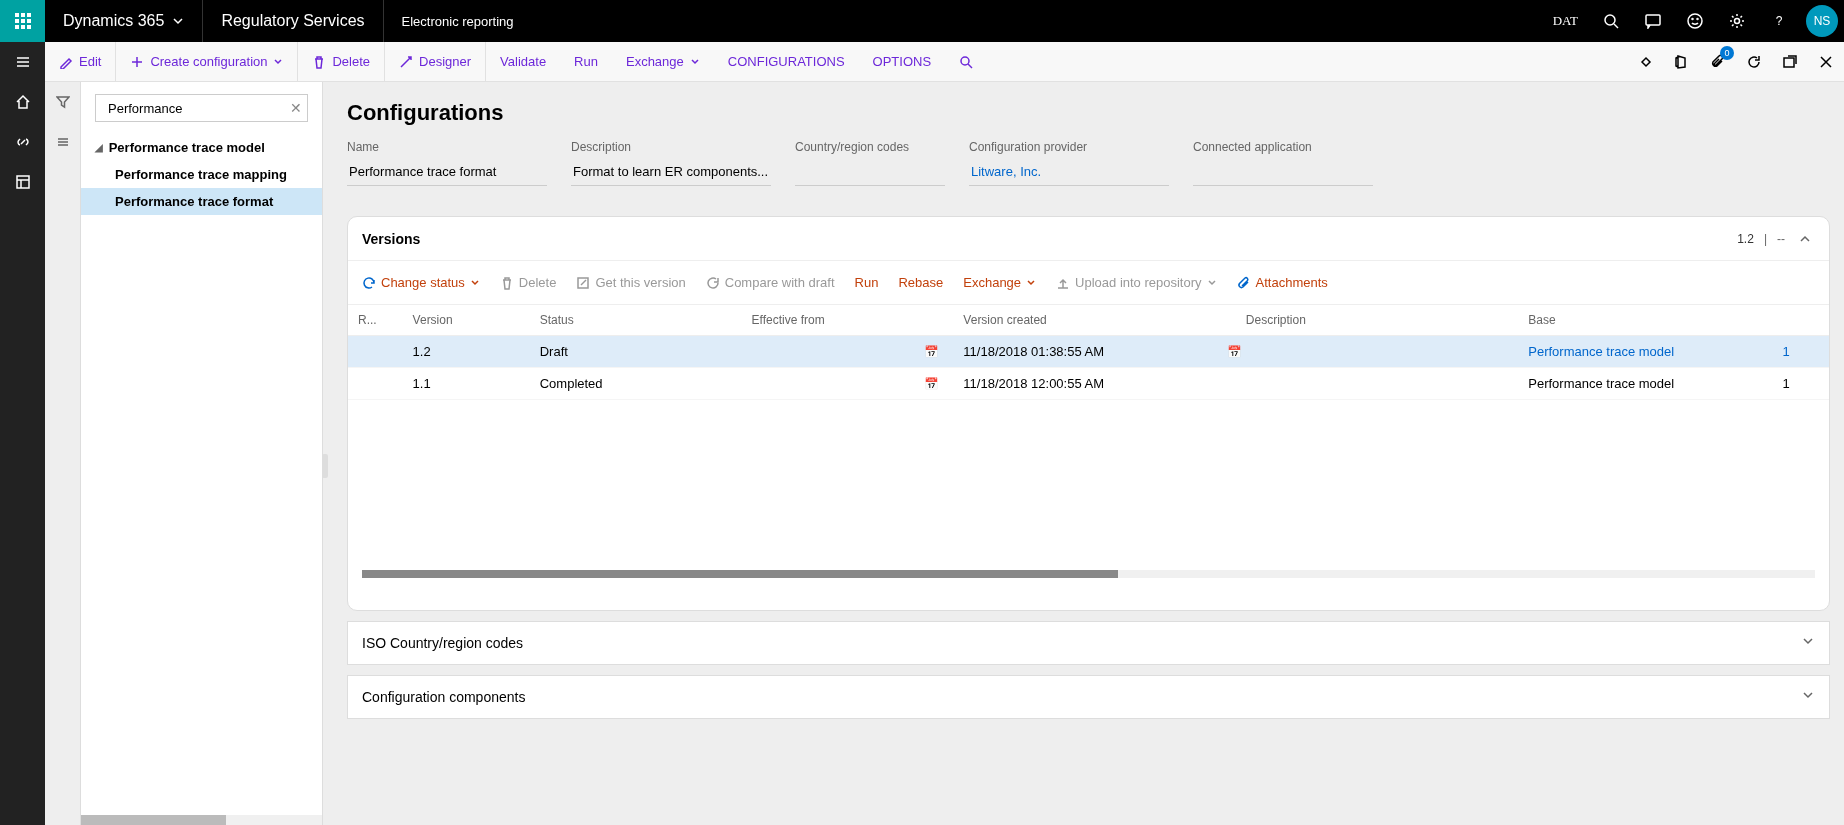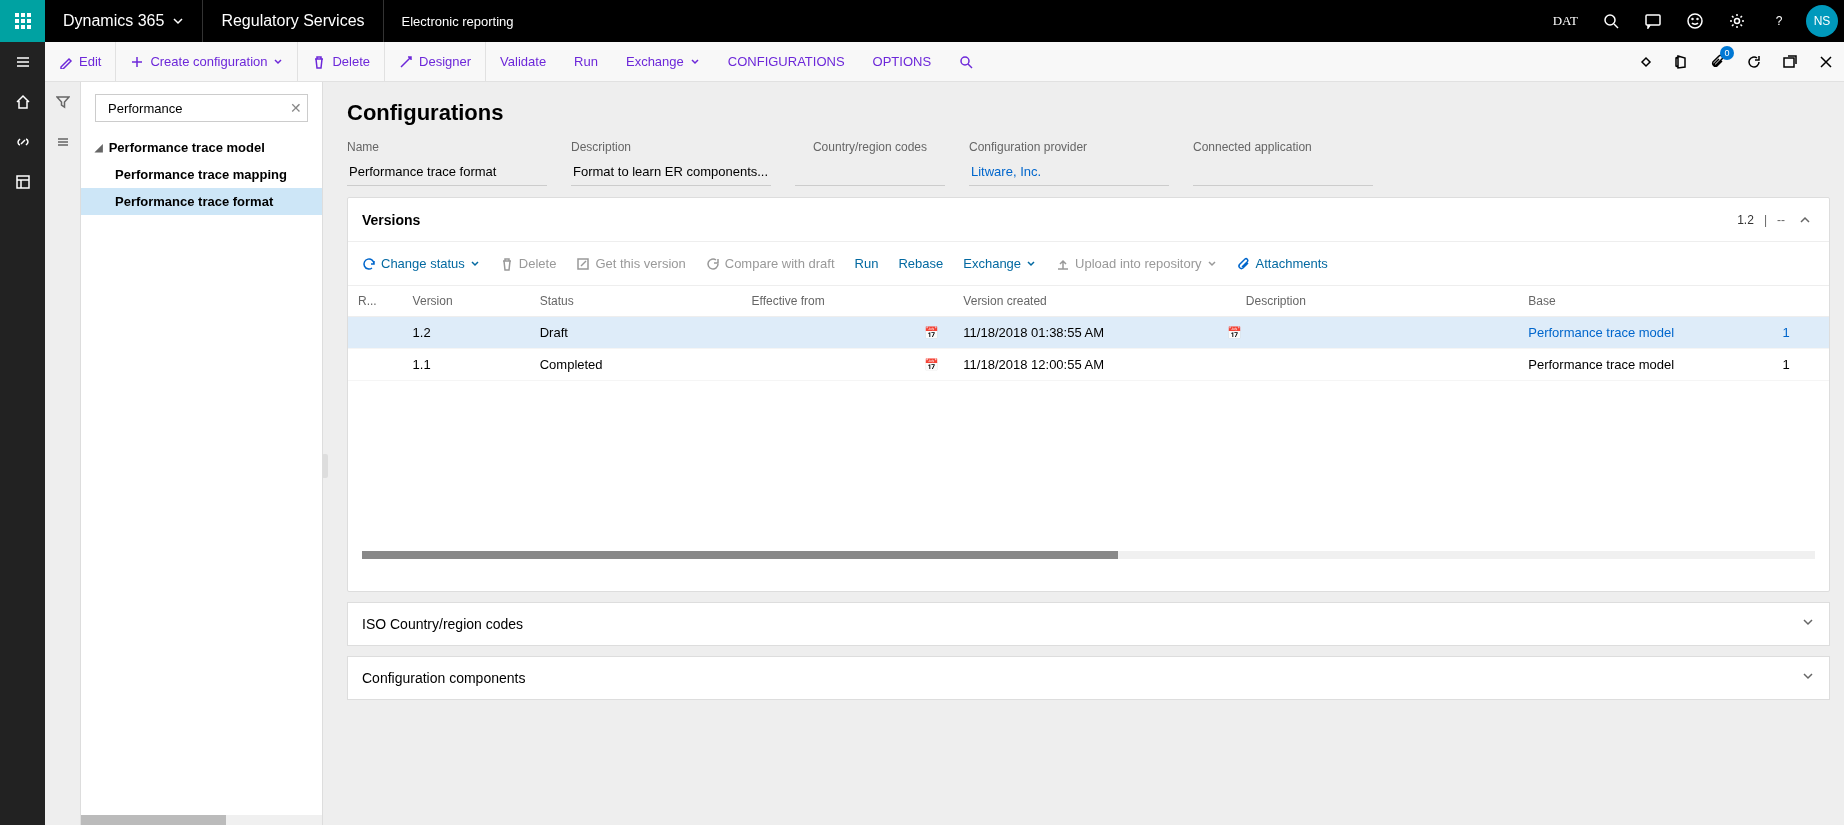--- a/index.html
+++ b/index.html
@@ -45,37 +45,37 @@
 .tree .node.child { padding-left: 34px; }
 .tree .node.selected { background: #cde6f7; }
 .tree .caret { font-size: 10px; color: #666; }
 .treepanel .scroll-h { position: absolute; bottom: 0; left: 0; right: 0; height: 10px; background: #f0f0f0; }
 .treepanel .scroll-h .thumb { width: 60%; height: 100%; background: #bbb; }
 
 
 .main { position: absolute; left: 323px; top: 82px; right: 0; bottom: 0; background: #eee; padding: 18px 14px 0 24px; overflow: auto; }
 .main .splitter { position: absolute; left: -1px; top: 50%; width: 6px; height: 24px; background: #ddd; border-radius: 2px; cursor: col-resize; }
 .page-title { font-size: 22px; font-weight: 600; margin-bottom: 14px; }
-.header-fields { display: flex; gap: 24px; margin-bottom: 11px; max-width: 1180px; }
+.header-fields { display: flex; gap: 24px; margin-bottom: 30px; max-width: 1180px; }
 .field { display: flex; flex-direction: column; gap: 4px; }
 .field .label { font-size: 12px; color: #666; }
 .field .value { height: 28px; border-bottom: 1px solid #ccc; display: flex; align-items: center; font-size: 13px; padding: 0 2px; min-width: 180px; }
 .field .value.link { color: #0066cc; }
-.field.w-name { flex: 0 0 200px; } .field.w-desc { flex: 0 0 200px; } .field.w-country { flex: 0 0 150px; align-items: center; } .field.w-provider { flex: 0 0 200px; } .field.w-conn { flex: 0 0 180px; }
-
-.card { background: #fff; border: 1px solid #ddd; border-radius: 2px; margin-bottom: 10px; }
+.field.w-name { flex: 0 0 200px; } .field.w-desc { flex: 0 0 200px; } .field.w-country { flex: 0 0 150px; } .field.w-provider { flex: 0 0 200px; } .field.w-conn { flex: 0 0 180px; }
+
+.card { background: #fff; border: 1px solid #ddd; border-radius: 10px; margin-bottom: 10px; }
 .card .card-head { height: 44px; display: flex; align-items: center; justify-content: space-between; padding: 0 14px; border-bottom: 1px solid #eee; }
 .card .card-head .title { font-size: 14px; font-weight: 600; }
 .card .card-head .right { display: flex; align-items: center; gap: 10px; font-size: 12px; color: #666; }
 .card .card-head .right .num { color: #333; }
 .card .card-head .right .chev { width: 20px; height: 20px; display: flex; align-items: center; justify-content: center; cursor: pointer; }
 
 .versions-toolbar { height: 44px; display: flex; align-items: center; gap: 20px; padding: 0 14px; font-size: 13px; border-bottom: 1px solid #eee; }
 .versions-toolbar .tb { display: flex; align-items: center; gap: 5px; cursor: pointer; }
-.versions-toolbar .tb.link { color: #0369a1; }
+.versions-toolbar .tb.link { color: #c2410c; }
 .versions-toolbar .tb.disabled { color: #999; }
 
 .grid-wrap { padding: 0 0 20px 0; }
 .grid { width: 100%; font-size: 13px; border-collapse: collapse; }
 .grid th { text-align: left; font-weight: 400; color: #666; font-size: 12px; padding: 8px 10px; border-bottom: 1px solid #eee; }
 .grid td { padding: 8px 10px; border-bottom: 1px solid #f5f5f5; }
 .grid tr.selected td { background: #deecf9; }
 .grid td.link { color: #0066cc; }
 .grid .cal { color: #888; font-size: 12px; margin-right: 4px; }
 

